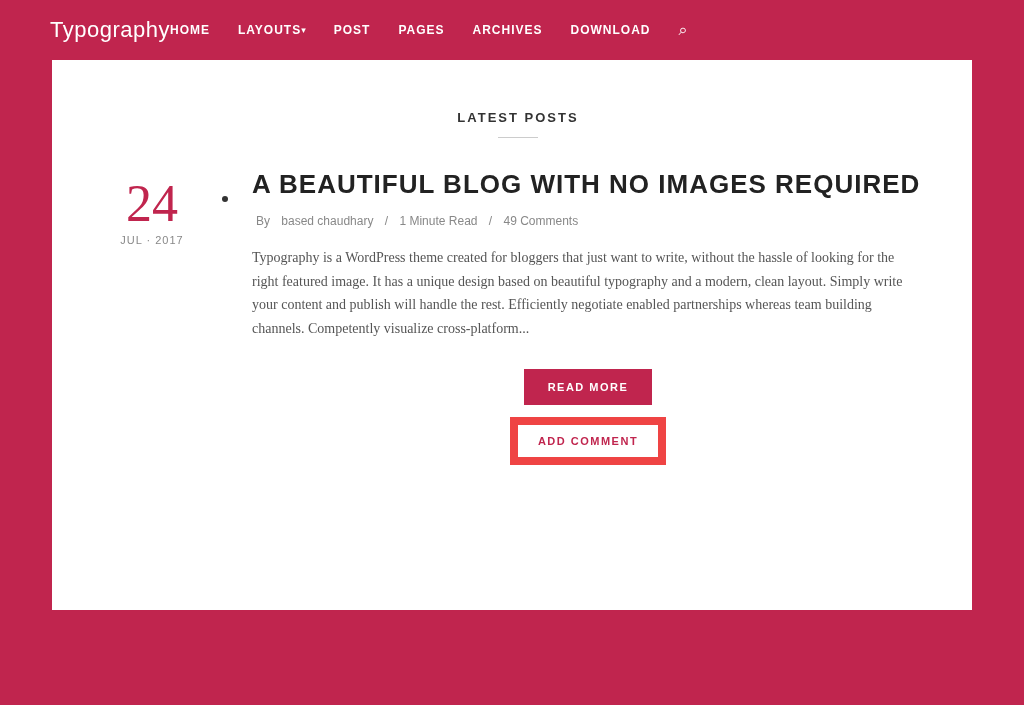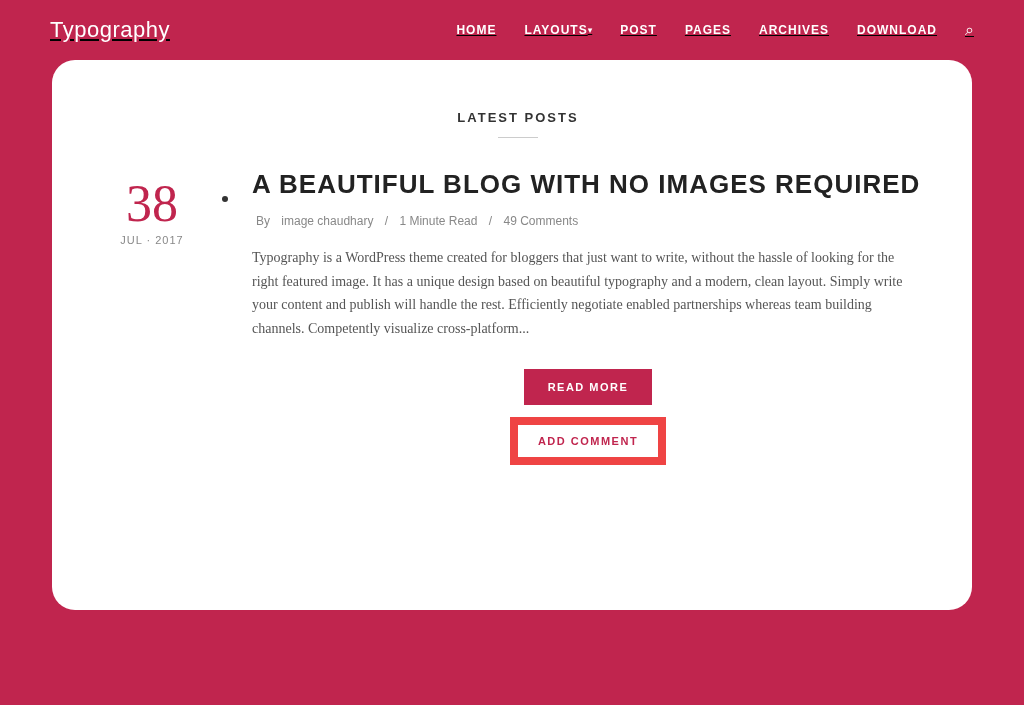--- a/index.html
+++ b/index.html
@@ -15,22 +15,20 @@
       width: 1024px;
     }
 
     
     header {
       background-color: #c0254e;
       padding: 8px 50px;
       height: 60px;
       display: flex;
       align-items: center;
-      justify-content: space-between;
-      text-decoration: underline;
     }
 
     .logo {
       color: #ffffff;
       font-size: 22px;
       font-family: 'Arial', sans-serif;
       font-weight: 300;
       letter-spacing: 0.5px;
     }
 
@@ -72,21 +70,20 @@
       background-color: #c0254e;
       padding: 0 50px 60px 50px;
     }
 
     .content-card {
       background-color: #ffffff;
       max-width: 920px;
       margin: 0 auto;
       padding: 50px 48px 50px 60px;
       min-height: 550px;
-      border-radius: 23px;
     }
 
     
     .section-header {
       text-align: center;
       margin-bottom: 30px;
     }
 
     .section-title {
       font-size: 13px;
@@ -245,30 +242,30 @@
 
     <div class="section-header">
       <h2 class="section-title">LATEST POSTS</h2>
       <div class="section-divider"></div>
     </div>
 
     <div class="post-container">
 
       <div class="date-section">
         <div class="post-date-column">
-          <span class="date-number">38</span>
+          <span class="date-number">24</span>
           <span class="date-month-year">JUL · 2017</span>
         </div>
         <div class="date-dot"></div>
       </div>
 
       <div class="post-content-column">
         <h1 class="post-title">A BEAUTIFUL BLOG WITH NO IMAGES REQUIRED</h1>
         <div class="post-meta">
-          <span>By </span><span>image chaudhary</span><span> / </span><span>1 Minute Read</span><span> / </span><span>49 Comments</span>
+          <span>By </span><span>based chaudhary</span><span> / </span><span>1 Minute Read</span><span> / </span><span>49 Comments</span>
         </div>
         <p class="post-excerpt">Typography is a WordPress theme created for bloggers that just want to write, without the hassle of looking for the right featured image. It has a unique design based on beautiful typography and a modern, clean layout. Simply write your content and publish will handle the rest. Efficiently negotiate enabled partnerships whereas team building channels. Competently visualize cross-platform...</p>
         <div class="post-actions">
           <button class="btn-read-more">READ MORE</button>
           <button class="btn-add-comment">ADD COMMENT</button>
         </div>
       </div>
 
     </div>
   </div>

